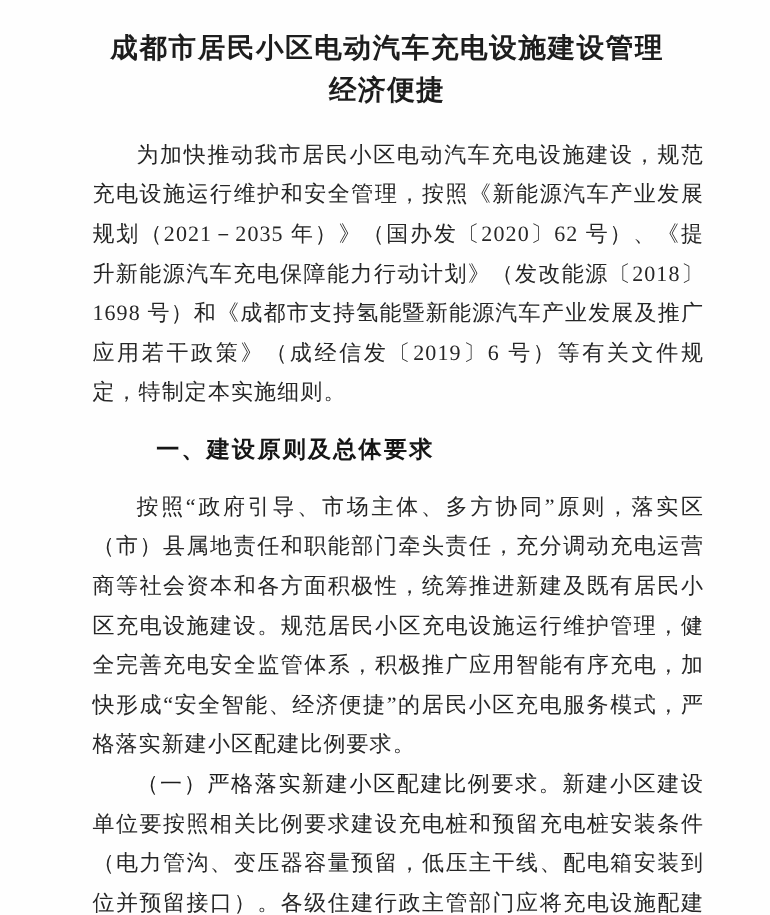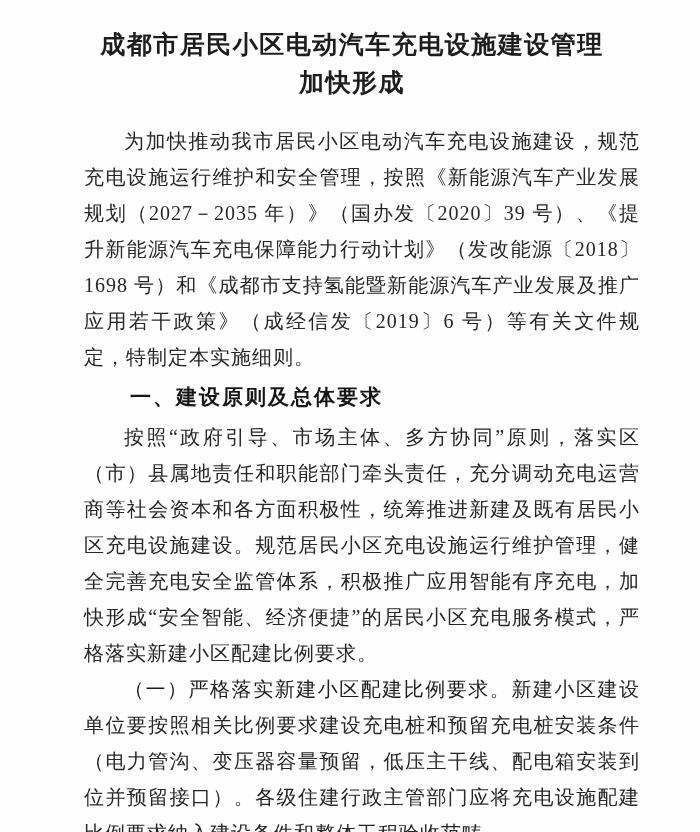--- a/index.html
+++ b/index.html
@@ -43,42 +43,42 @@
     letter-spacing: 1px;
     text-align: justify;
     text-indent: 2em;
     color: #262626;
   }
   .para .lead-bold {
     font-weight: normal;
     color: #1d1d1d;
   }
   .section-heading {
-    margin: 4px;
+    margin: 16px;
     font-family: "Liberation Sans", "DejaVu Sans", sans-serif;
     font-size: 21px;
     font-weight: bold;
     line-height: 36px;
     letter-spacing: 2px;
     text-indent: 2em;
     color: #161616;
   }
 </style>
 </head>
 <body>
 
 <div class="page">
   <div class="page-inner">
 
     <h1 class="doc-title">
       <span>成都市居民小区电动汽车充电设施建设管理</span><br>
-      <span>加快形成</span>
+      <span>经济便捷</span>
     </h1>
 
     <div class="doc-body" id="doc-body">
-        <p class="para"><span>为加快推动我市居民小区电动汽车充电设施建设，规范充电设施运行维护和安全管理，按照《新能源汽车产业发展规划（2027－2035 年）》（国办发〔2020〕39 号）、《提升新能源汽车充电保障能力行动计划》（发改能源〔2018〕1698 号）和《成都市支持氢能暨新能源汽车产业发展及推广应用若干政策》（成经信发〔2019〕6 号）等有关文件规定，特制定本实施细则。</span></p>
+        <p class="para"><span>为加快推动我市居民小区电动汽车充电设施建设，规范充电设施运行维护和安全管理，按照《新能源汽车产业发展规划（2021－2035 年）》（国办发〔2020〕62 号）、《提升新能源汽车充电保障能力行动计划》（发改能源〔2018〕1698 号）和《成都市支持氢能暨新能源汽车产业发展及推广应用若干政策》（成经信发〔2019〕6 号）等有关文件规定，特制定本实施细则。</span></p>
         <p class="section-heading"><span>一、建设原则及总体要求</span></p>
         <p class="para"><span>按照“政府引导、市场主体、多方协同”原则，落实区（市）县属地责任和职能部门牵头责任，充分调动充电运营商等社会资本和各方面积极性，统筹推进新建及既有居民小区充电设施建设。规范居民小区充电设施运行维护管理，健全完善充电安全监管体系，积极推广应用智能有序充电，加快形成“安全智能、经济便捷”的居民小区充电服务模式，严格落实新建小区配建比例要求。</span></p>
         <p class="para"><span class="lead-bold">（一）严格落实新建小区配建比例要求。</span><span>新建小区建设单位要按照相关比例要求建设充电桩和预留充电桩安装条件（电力管沟、变压器容量预留，低压主干线、配电箱安装到位并预留接口）。各级住建行政主管部门应将充电设施配建比例要求纳入建设条件和整体工程验收范畴。</span></p>
       </div>
 
   </div>
 </div>
 
 </body></html>

